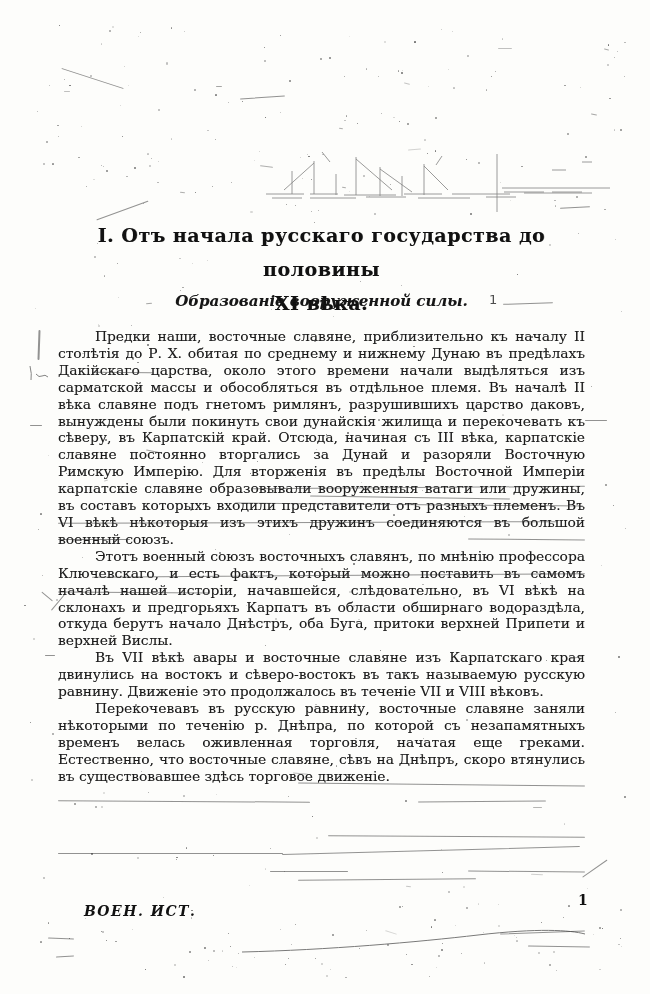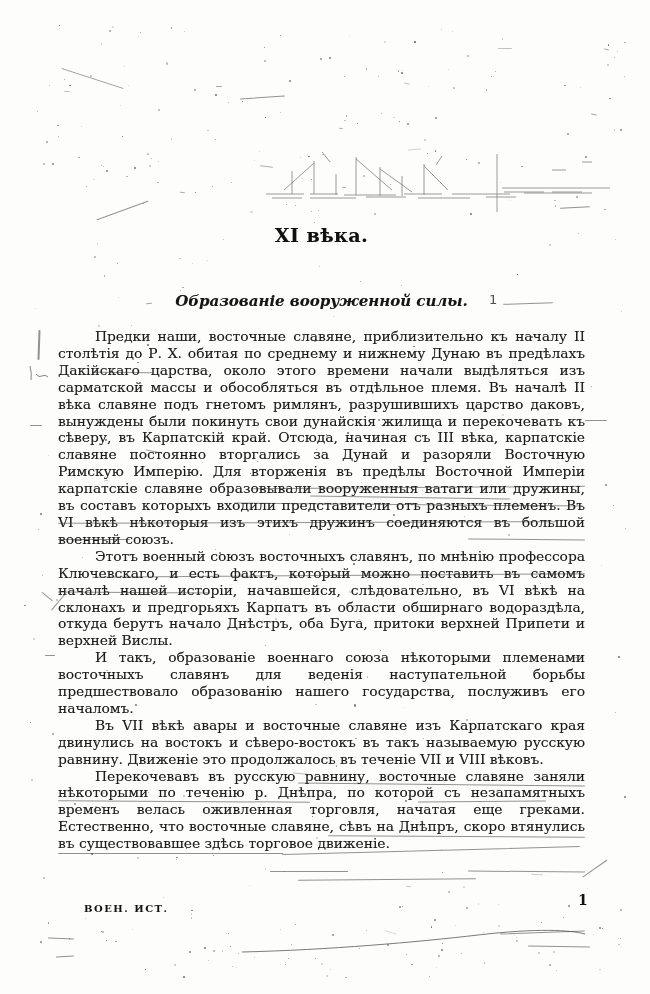--- a/index.html
+++ b/index.html
@@ -20,22 +20,22 @@
     text-shadow:0.2px 0.2px 0 rgba(0,0,0,.3);
   }
   .body-text{
     position:absolute;left:58px;top:328px;width:527px;
     font-size:13.8px;line-height:16.9px;color:#1b1b1b;text-align:justify;
     text-shadow:0.2px 0.2px 0 rgba(0,0,0,.35);
     z-index:2;
   }
   .body-text p{margin:0;text-indent:37px;}
   .footer-sig{
-    position:absolute;left:84px;top:903px;font-size:10px;font-weight:bold;
-    letter-spacing:1.5px;color:#111;z-index:2;
+    position:absolute;left:84px;top:903px;font-size:14px;font-weight:bold;
+    letter-spacing:1.5px;color:#111;z-index:2;font-style:italic;
   }
   .page-num{
     position:absolute;left:578px;top:892px;font-size:14px;font-weight:bold;
     color:#111;z-index:2;
   }
   .hand-mark{
     position:absolute;left:489px;top:292px;font-family:"DejaVu Sans",sans-serif;
     font-size:13px;color:#2f2f2f;opacity:.85;z-index:3;
   }
   
@@ -66,31 +66,31 @@
 
   <svg class="bcurve" width="352" height="32" viewBox="0 0 352 32">
     <path d="M4 26 C 90 24, 180 16, 240 9 S 332 4, 347 8" stroke="#222" stroke-width="1" fill="none"></path>
   </svg>
 
   <svg class="scribble" width="30" height="24" viewBox="0 0 30 24">
     <path d="M4 6 q2 8 1 14 M10 14 q3 4 6 2 q3 -2 6 1" stroke="#333" stroke-width="1" fill="none"></path>
   </svg>
 
   <div class="title">
+    <div>I. Отъ начала русскаго государства до половины</div>
     <div>XI вѣка.</div>
   </div>
 
   <div class="subtitle">Образованіе вооруженной силы.</div>
 
   <div class="hand-mark">1</div>
 
   <div class="body-text">
     <p>Предки наши, восточные славяне, приблизительно къ началу II столѣтія до Р. Х. обитая по среднему и нижнему Дунаю въ предѣлахъ Дакійскаго царства, около этого времени начали выдѣляться изъ сарматской массы и обособляться въ отдѣльное племя. Въ началѣ II вѣка славяне подъ гнетомъ римлянъ, разрушившихъ царство даковъ, вынуждены были покинуть свои дунайскія жилища и перекочевать къ сѣверу, въ Карпатскій край. Отсюда, начиная съ III вѣка, карпатскіе славяне постоянно вторгались за Дунай и разоряли Восточную Римскую Имперію. Для вторженія въ предѣлы Восточной Имперіи карпатскіе славяне образовывали вооруженныя ватаги или дружины, въ составъ которыхъ входили представители отъ разныхъ племенъ. Въ VI вѣкѣ нѣкоторыя изъ этихъ дружинъ соединяются въ большой военный союзъ.</p>
     <p>Этотъ военный союзъ восточныхъ славянъ, по мнѣнію профессора Ключевскаго, и есть фактъ, который можно поставить въ самомъ началѣ нашей исторіи, начавшейся, слѣдовательно, въ VI вѣкѣ на склонахъ и предгорьяхъ Карпатъ въ области обширнаго водораздѣла, откуда берутъ начало Днѣстръ, оба Буга, притоки верхней Припети и верхней Вислы.</p>
-    <p>И такъ, образованіе военнаго союза нѣкоторыми племенами восточныхъ славянъ для веденія наступательной борьбы предшествовало образованію нашего государства, послуживъ его началомъ.</p>
     <p>Въ VII вѣкѣ авары и восточные славяне изъ Карпатскаго края двинулись на востокъ и сѣверо-востокъ въ такъ называемую русскую равнину. Движеніе это продолжалось въ теченіе VII и VIII вѣковъ.</p>
     <p>Перекочевавъ въ русскую равнину, восточные славяне заняли нѣкоторыми по теченію р. Днѣпра, по которой съ незапамятныхъ временъ велась оживленная торговля, начатая еще греками. Естественно, что восточные славяне, сѣвъ на Днѣпръ, скоро втянулись въ существовавшее здѣсь торговое движеніе.</p>
   </div>
 
   <div class="footer-sig">ВОЕН. ИСТ.</div>
   <div class="page-num">1</div>
 
   <div id="pencil-layer">
       <div class="pmark" style="left: 93px; top: 372px; width: 60px; height: 1.4px; transform: rotate(0.5deg);"></div>
       <div class="pmark" style="left: 253px; top: 487px; width: 332px; height: 1.4px; transform: rotate(-0.4deg);"></div>

